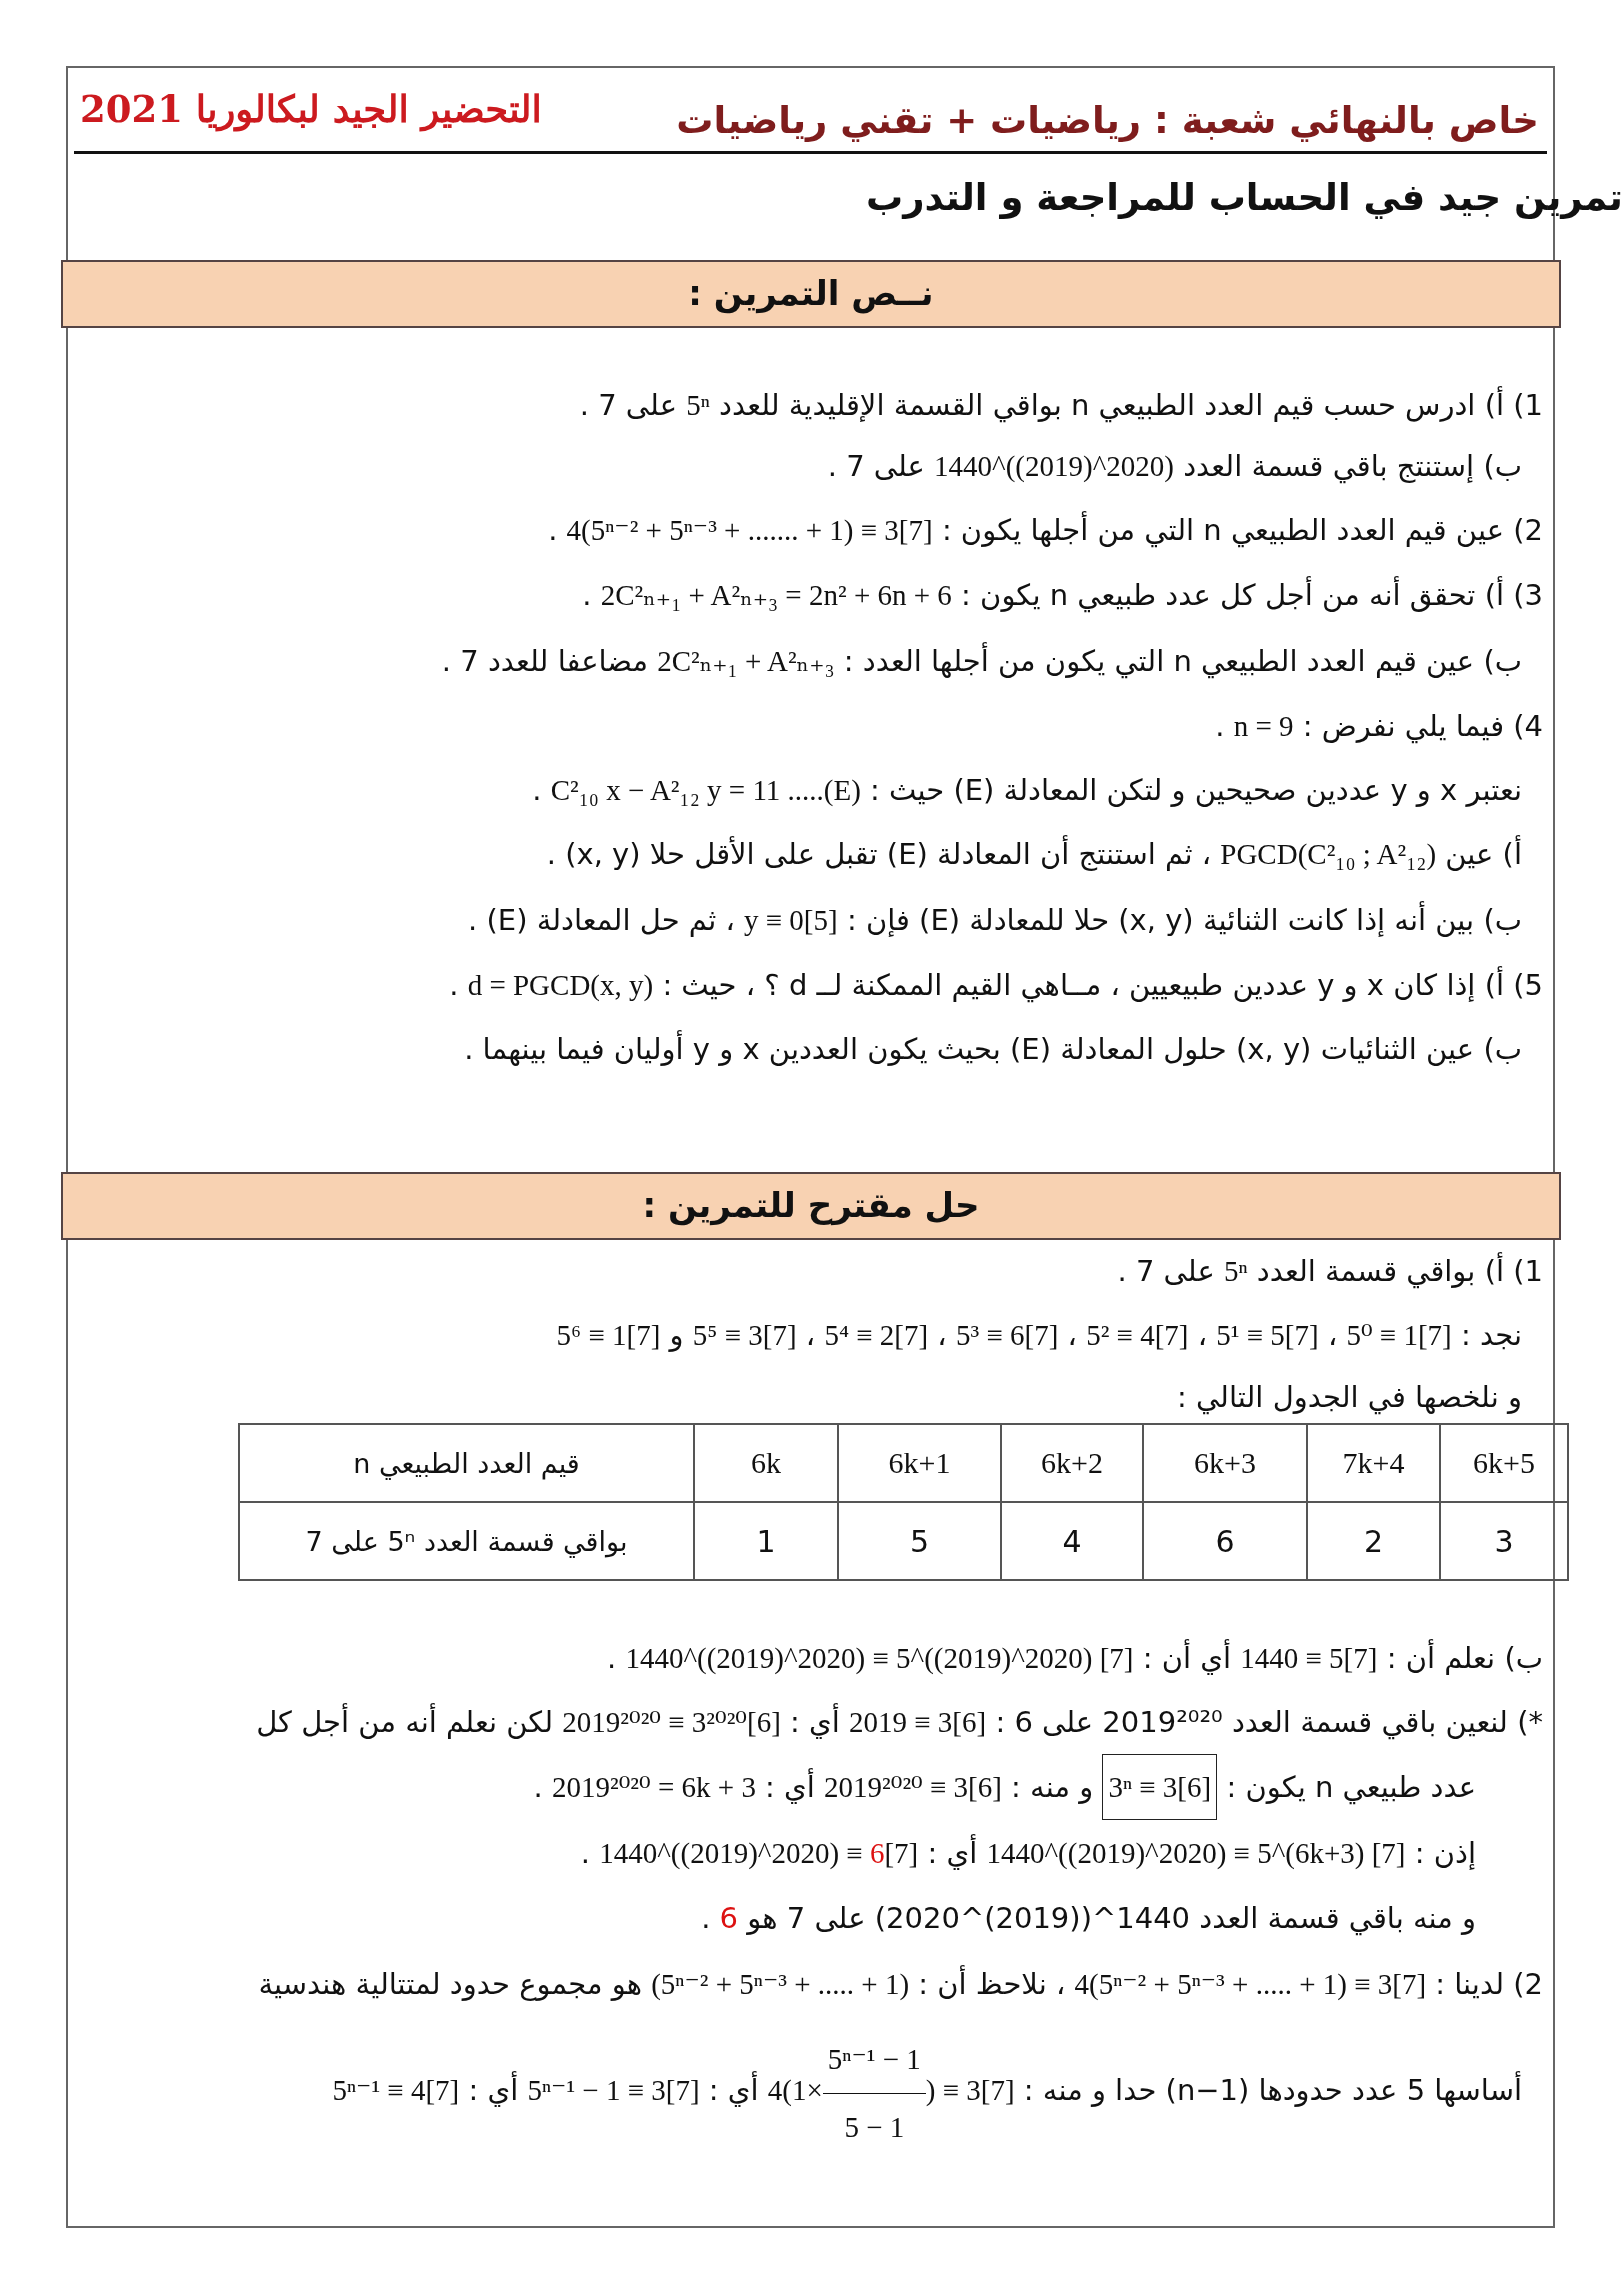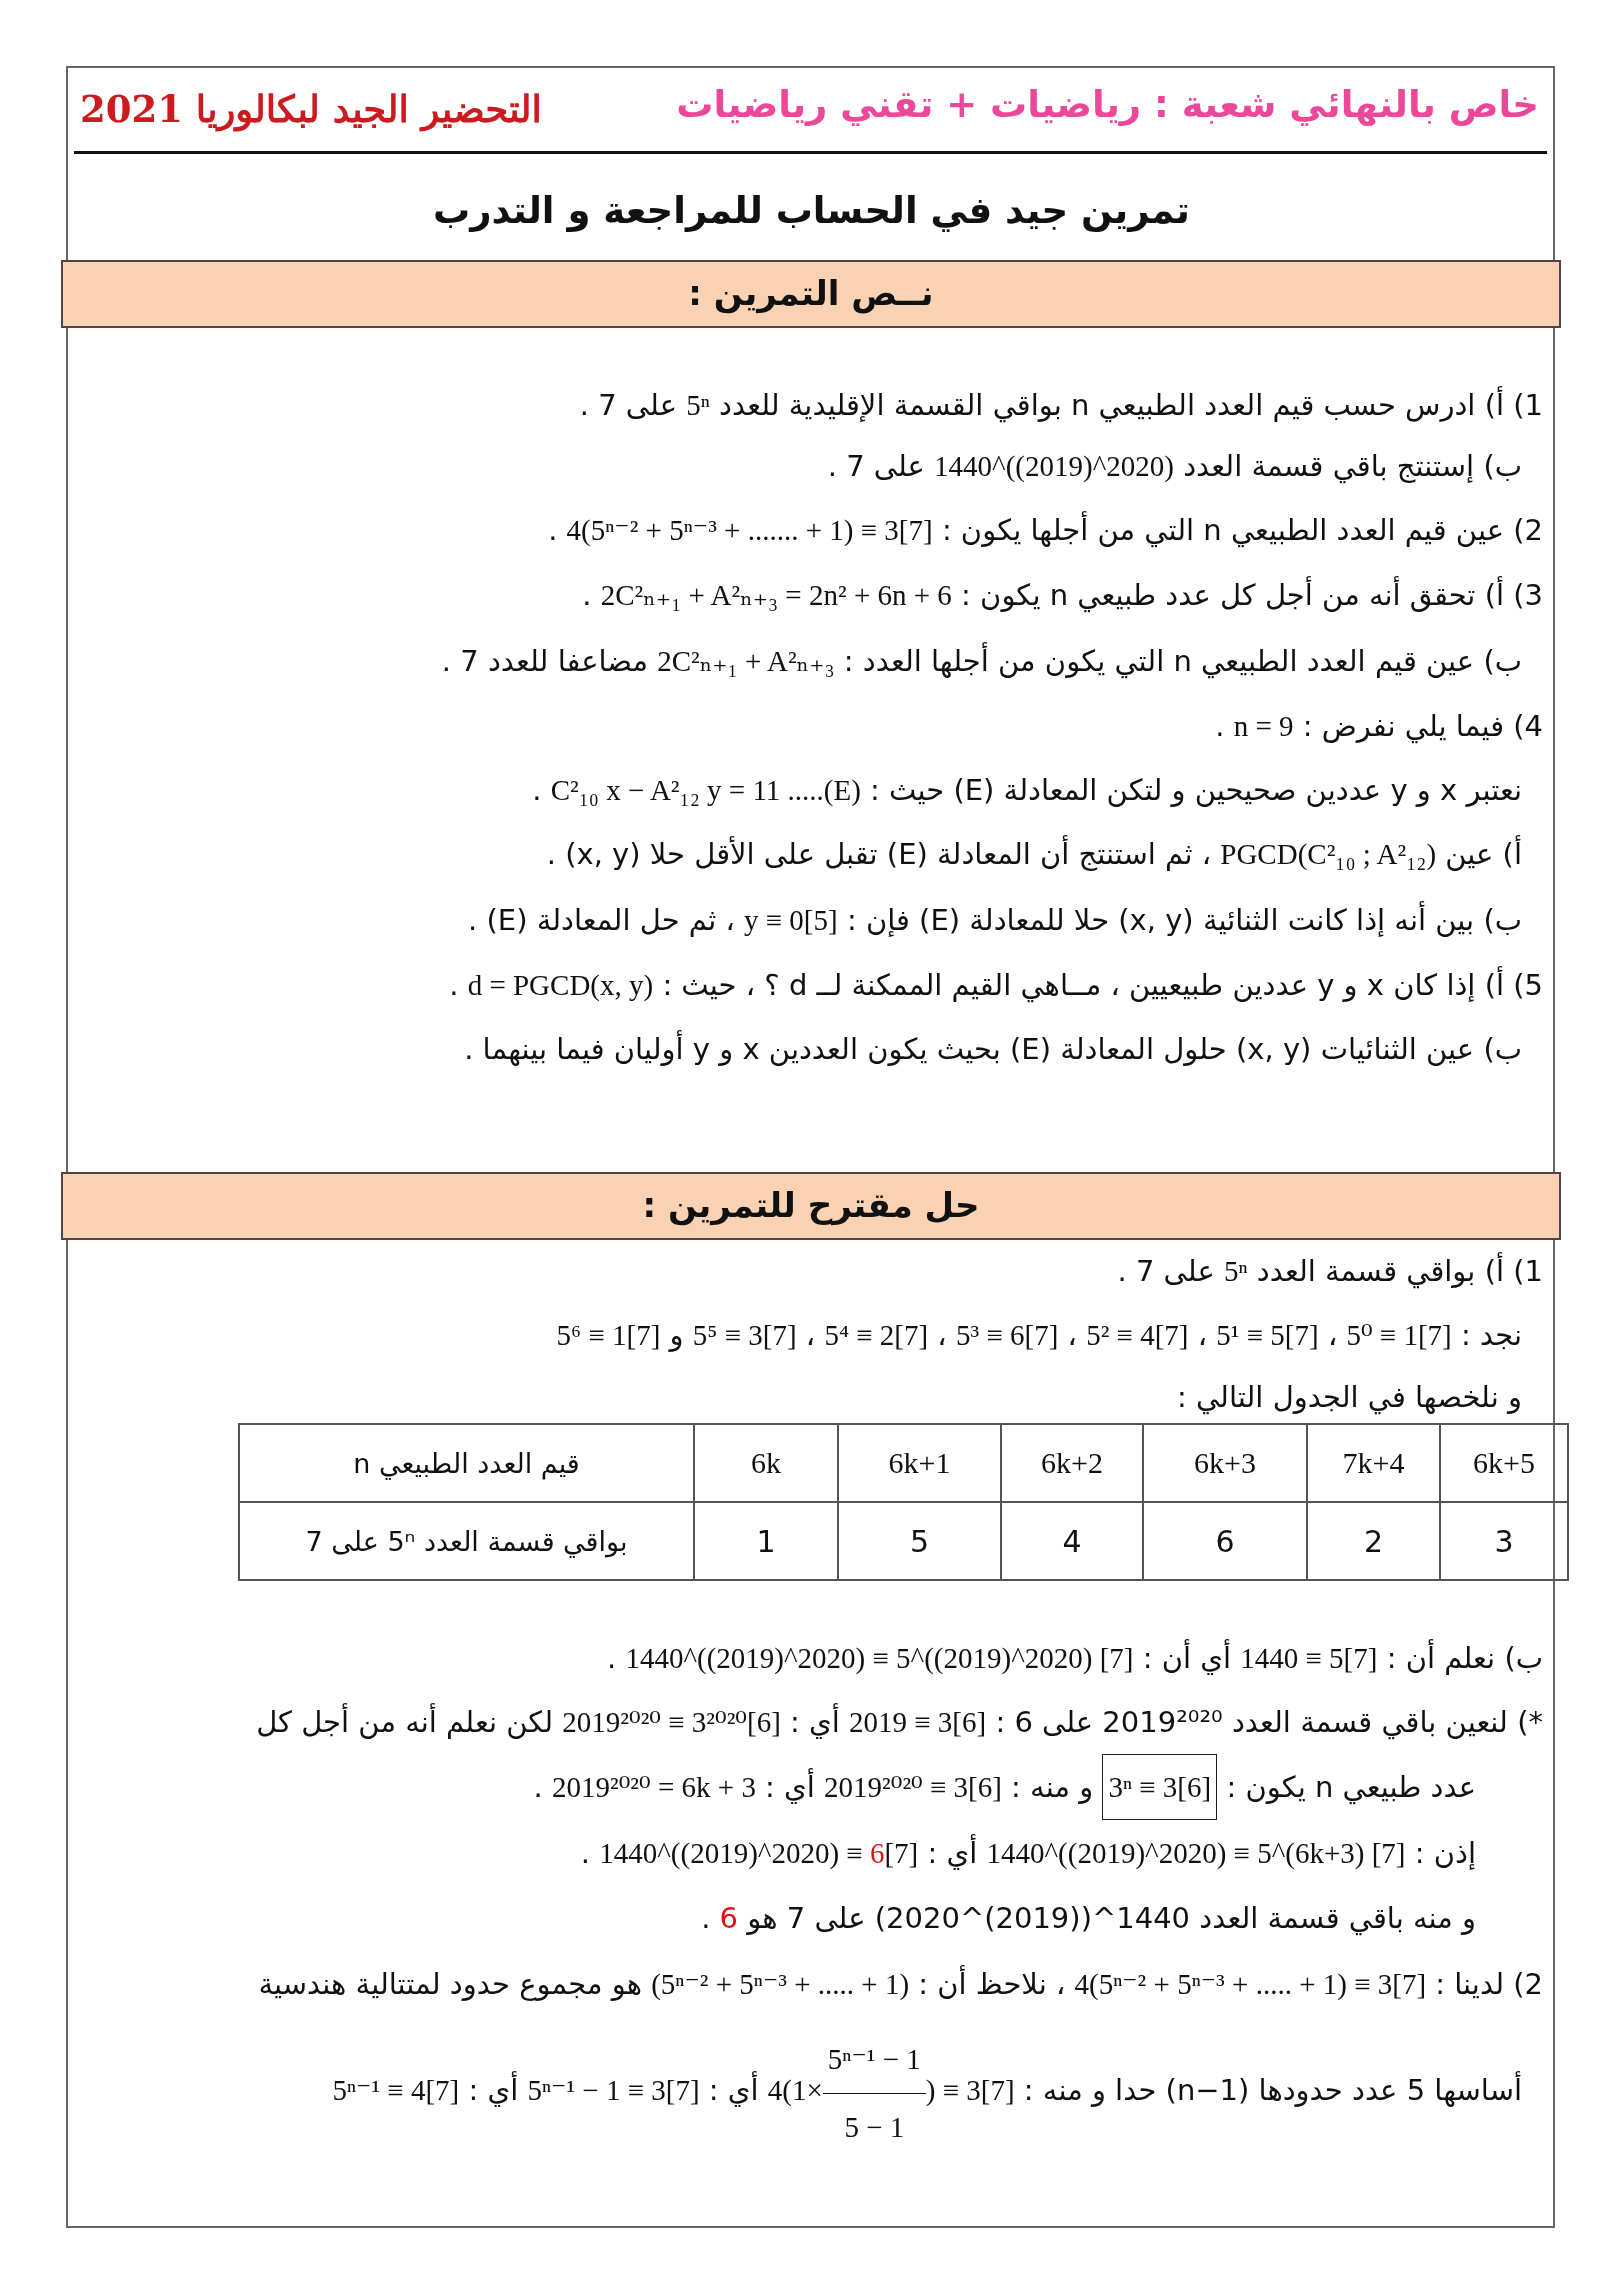--- a/index.html
+++ b/index.html
@@ -1,25 +1,25 @@
 <!DOCTYPE html>
 <html style="font-size:13.4px"><head>
 <meta charset="utf-8">
 <style>
   html, body { margin:0; padding:0; background:#ffffff; }
   body { width:1623px; height:2295px; position:relative; overflow:hidden;
          font-family:"DejaVu Sans", "Liberation Sans", sans-serif; color:#111; }
   .frame { position:absolute; left:66px; top:66px; width:1489px; height:2162px;
            border:2.5px solid #666; box-sizing:border-box; }
   .hdr { position:absolute; direction:rtl; font-weight:bold; font-size:37px; line-height:50px; }
-  .hdr-right { right:84px; top:80px; color:#ec4899; }
+  .hdr-right { right:84px; top:96px; color:#7f1d1d; }
   .hdr-left { left:80px; top:84px; color:#cc1a1f; font-family:"DejaVu Serif","Liberation Serif",serif; }
   .hdr-rule { position:absolute; left:74px; width:1473px; top:151px; height:3.4px; background:#111; }
-  .doc-title { position:absolute; left:0; width:1623px; top:168px; text-align:center; direction:rtl;
-               font-weight:bold; font-size:37px; line-height:59px;margin-top:13px; }
+  .doc-title { position:absolute; left:0; width:1623px; top:168px; direction:rtl;
+               font-weight:bold; font-size:37px; line-height:59px; }
   .sec-box { position:absolute; left:61px; width:1500px; height:68px; background:#f8d2b2;
              border:2.5px solid #544; box-sizing:border-box; text-align:center; direction:rtl;
              font-weight:bold; font-size:34px; line-height:63px; }
   .line { position:absolute; right:80px; direction:rtl; font-size:29px; line-height:44px; white-space:nowrap; }
   .math { font-family:"Liberation Serif","DejaVu Serif",serif; direction:ltr; unicode-bidi:isolate; }
   .red { color:#d11; }
   .boxed { border:1.7px solid #222; padding:16px 5px; }
   table.res { position:absolute; left:238px; top:1423px; border-collapse:collapse; direction:ltr; }
   table.res td { border:2.5px solid #555; height:68px; text-align:center; font-size:30px; padding:4px; }
   table.res td.lbl { width:445px; direction:rtl; font-size:27px; }

